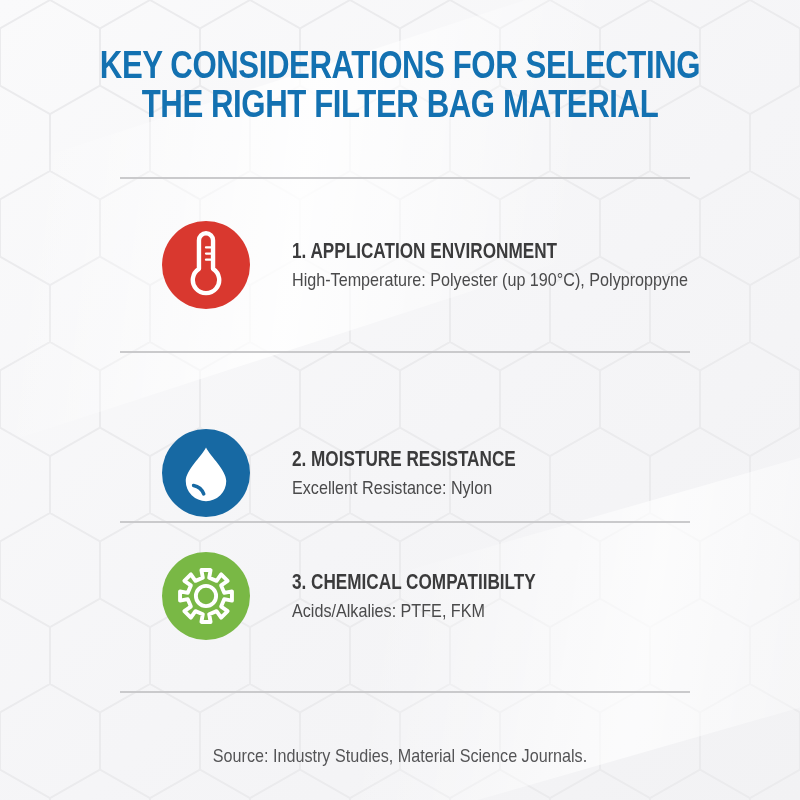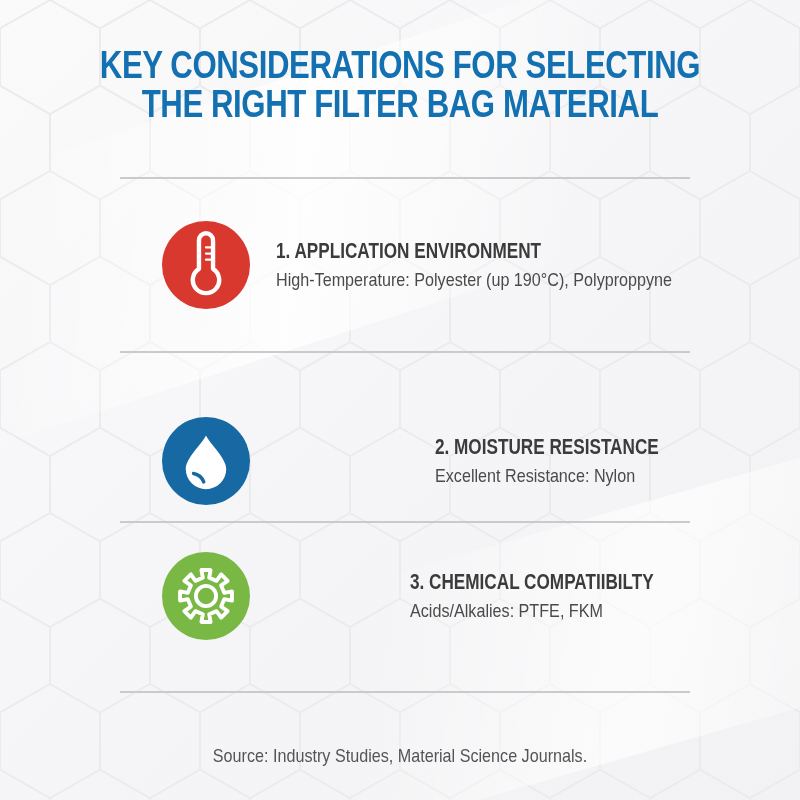--- a/index.html
+++ b/index.html
@@ -16,22 +16,22 @@
   .streak2{left:150px;top:520px;width:900px;height:240px;
     background:linear-gradient(115deg,rgba(255,255,255,0) 25%,rgba(255,255,255,.7) 55%,rgba(255,255,255,0) 85%);
     transform:rotate(-16deg);}
   .title{
     position:absolute;top:46px;left:0;width:800px;text-align:center;
     color:#1371B1;font-size:38px;font-weight:700;line-height:39px;
     letter-spacing:-0.5px;transform:scaleX(0.82);transform-origin:center top;
   }
   .divider{position:absolute;left:120px;width:570px;height:2px;background:#cacacc;}
   .d1{top:177px}.d2{top:351px}.d3{top:521px}.d4{top:691px}
-  .row{position:absolute;left:162px;width:560px;display:flex;align-items:center;gap:26px;justify-content:space-between;}
-  .r1{top:178px;height:173px}.r2{top:351px;height:220px}.r3{top:521px;height:149px}
+  .row{position:absolute;left:162px;width:560px;display:flex;align-items:center;gap:42px;}
+  .r1{top:178px;height:173px}.r2{top:363px;height:220px}.r3{top:521px;height:149px}
   .badge{width:88px;height:88px;flex:none;}
   .textcol{display:flex;flex-direction:column;gap:5px;}
   .heading{
     color:#3b3b3c;font-size:22px;font-weight:700;line-height:25px;
     white-space:nowrap;transform:scaleX(0.78);transform-origin:left center;
   }
   .detail{
     color:#4a4a4b;font-size:19px;line-height:24px;white-space:nowrap;
     transform:scaleX(0.85);transform-origin:left center;
   }

